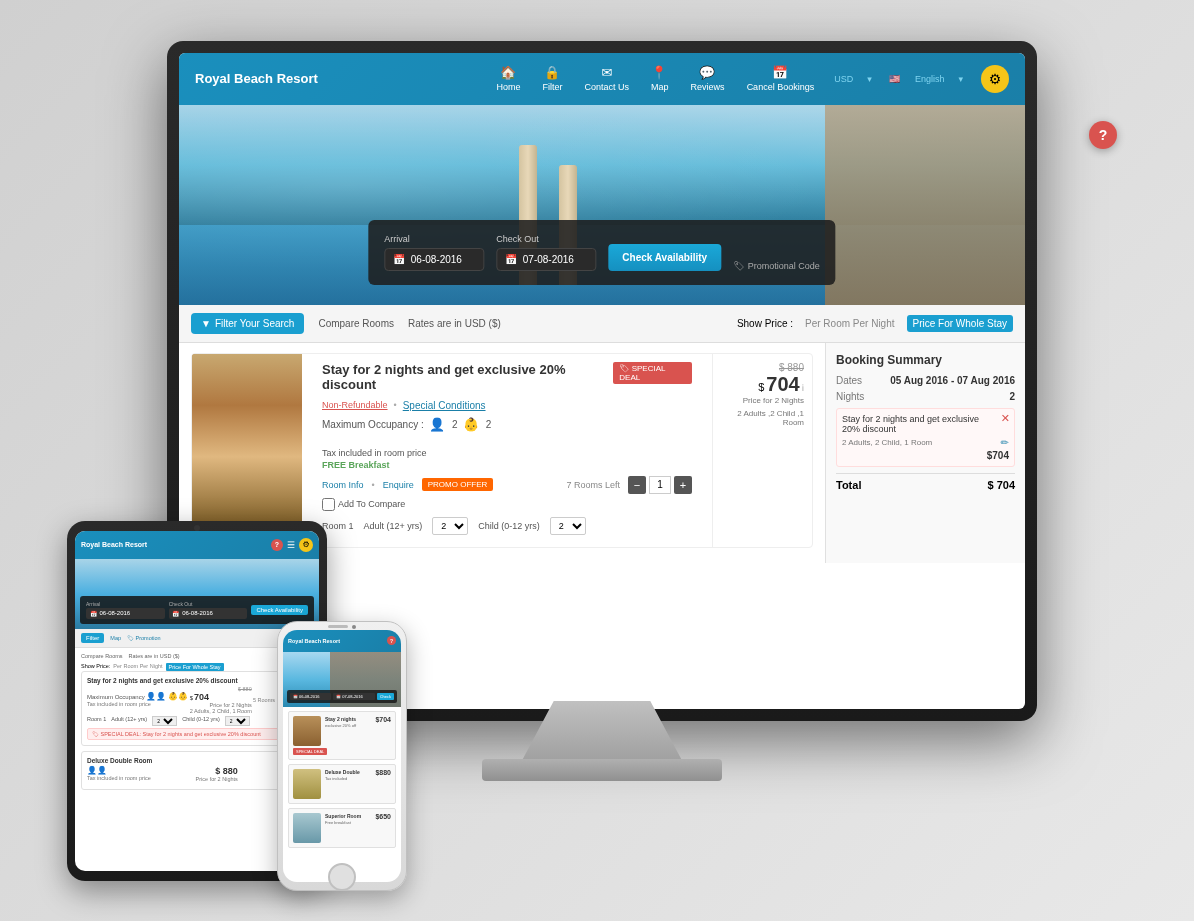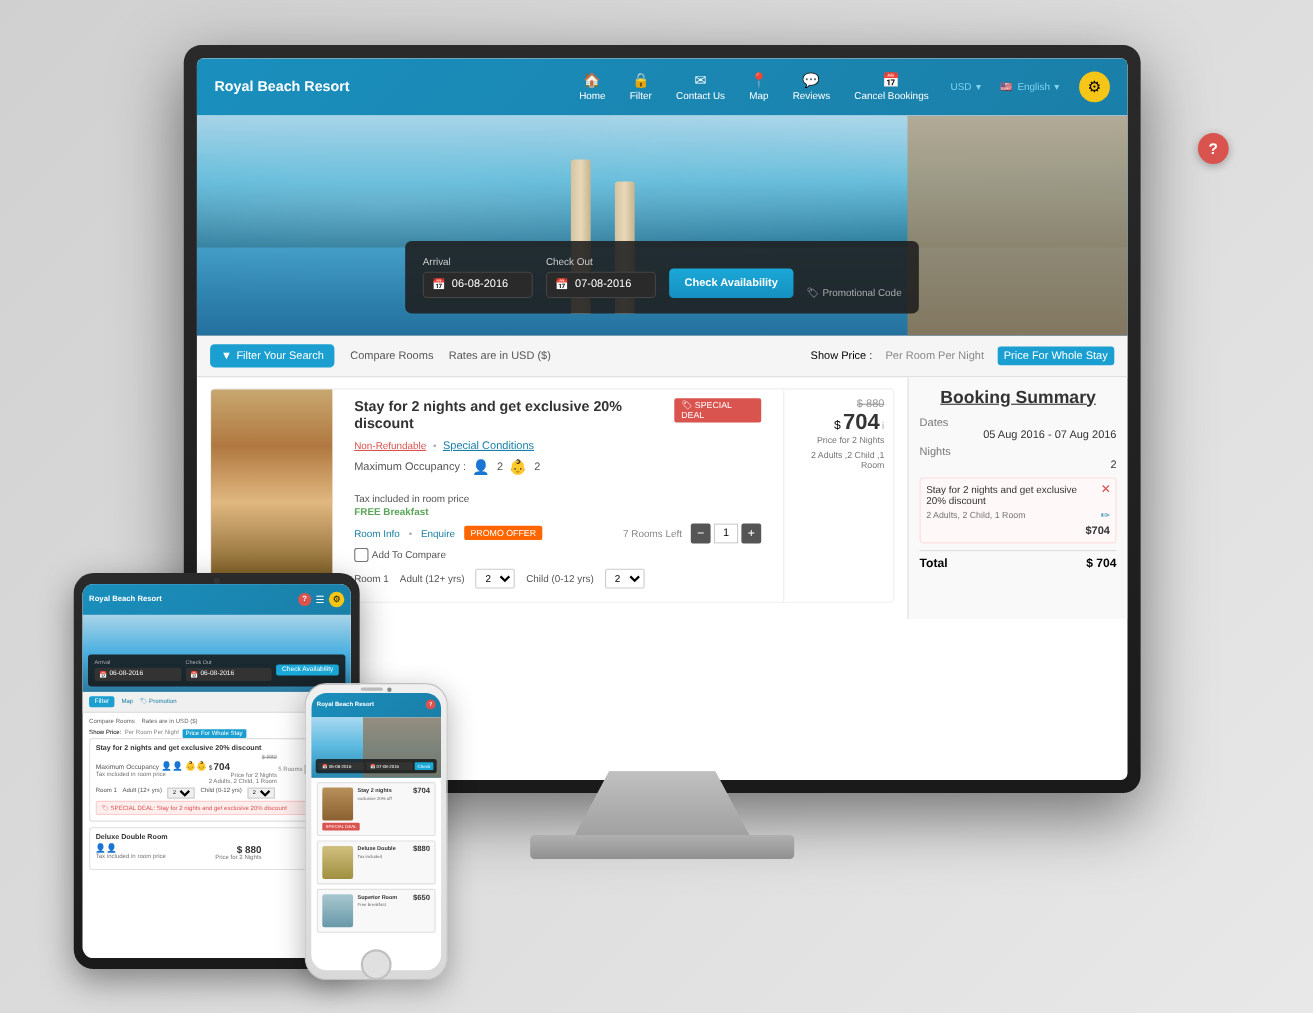--- a/index.html
+++ b/index.html
@@ -100,21 +100,21 @@
     .nav-item .icon-sym {
       font-size: 13px;
     }
     .nav-divider-item {
       color: #7fd4f0;
       font-size: 9px;
       padding: 4px 6px;
       cursor: pointer;
       display: flex;
       align-items: flex-end;
-      gap: 4px;
+      gap: 14px;
     }
     .nav-gear {
       width: 28px; height: 28px;
       background: #f5c518;
       border-radius: 50%;
       display: flex; align-items: center; justify-content: center;
       font-size: 14px;
       cursor: pointer;
       margin-left: 6px;
     }
@@ -431,35 +431,33 @@
 
     
     .booking-summary {
       width: 200px;
       background: #f9f9f9;
       border-left: 1px solid #e0e0e0;
       padding: 10px;
       font-size: 10px;
     }
     .summary-title {
-      font-size: 16px;
+      font-size: 12px;
       font-weight: bold;
       color: #333;
       margin-bottom: 8px;
-      text-align: center;
-      text-decoration: underline;
     }
     .summary-row {
       display: flex;
       justify-content: space-between;
       margin-bottom: 5px;
       font-size: 10px;
     }
     .summary-label { color: #777; }
-    .summary-value { color: #333; font-weight: normal; margin-top: 11px; }
+    .summary-value { color: #333; font-weight: bold; }
     .summary-item {
       background: #fff8f8;
       border: 1px solid #fdd;
       border-radius: 3px;
       padding: 5px;
       margin: 6px 0;
       font-size: 9px;
       color: #555;
       position: relative;
     }

